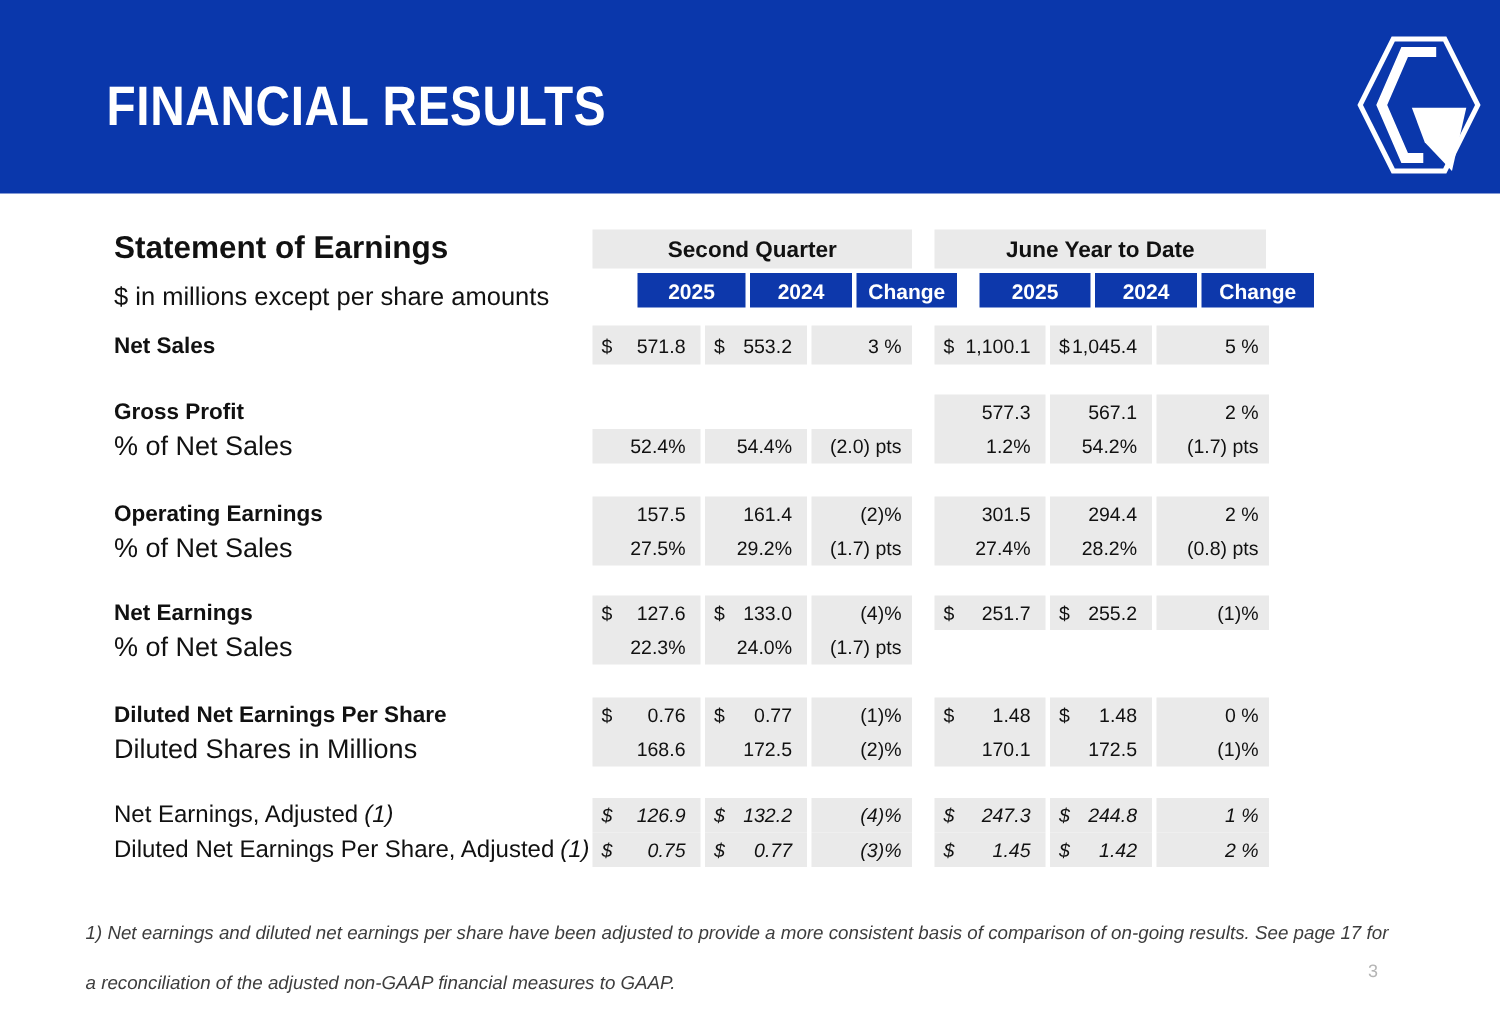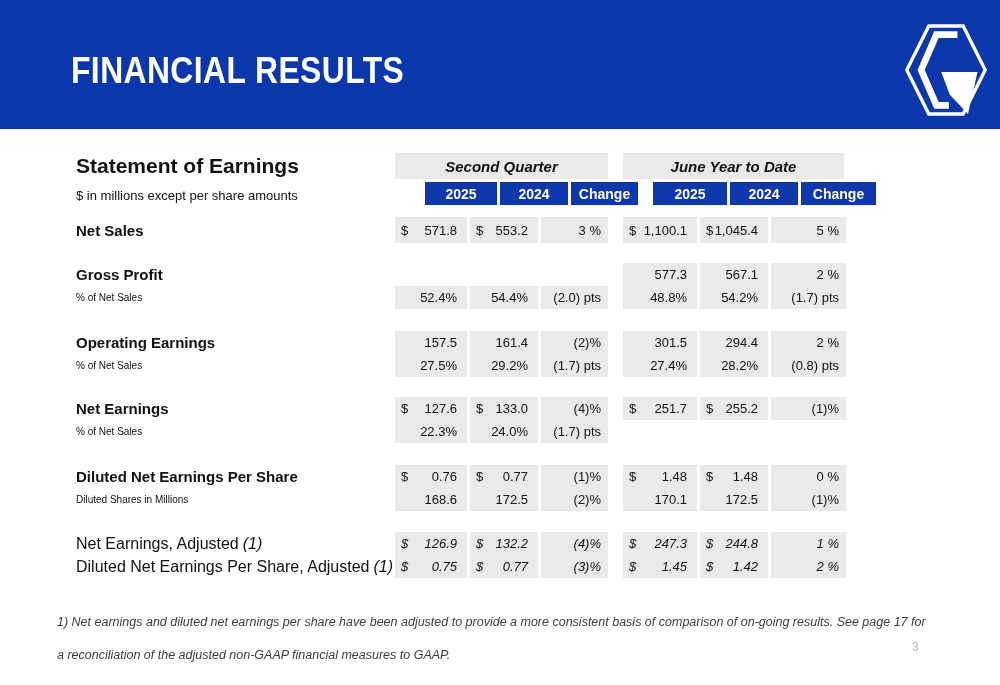--- a/index.html
+++ b/index.html
@@ -9,39 +9,39 @@
   }
   
   .banner { position:absolute; left:0; top:0; width:1000px; height:129px;
             background:var(--banner_blue, #0a37ab); }
   .page-title { position:absolute; left:71px; top:50px; color:#fff;
             font-size:37px; font-weight:bold; letter-spacing:0.5px;
             white-space:nowrap; transform:scaleX(0.86); transform-origin:left center; }
   .logo { position:absolute; left:903px; top:22px; width:86px; height:96px; }
   
   .table-title { position:absolute; left:76px; top:154px; font-size:21px; font-weight:bold; }
-  .table-subtitle { position:absolute; left:76px; top:188px; font-size:13px;text-align:right; }
+  .table-subtitle { position:absolute; left:76px; top:188px; font-size:17px;text-align:right; }
   .grp-header { position:absolute; top:153px; height:26px;
             background:var(--band_gray, #eaeaea); display:flex; align-items:center;
-            justify-content:center; font-weight:bold; font-size:15px;font-style:italic; }
+            justify-content:center; font-weight:bold; font-size:15px; }
   .grp-header.q { left:395px; width:213px; }
   .grp-header.y { left:623px; width:221px; }
   .colrow { position:absolute; top:182px; height:23px; display:flex; gap:3px;margin-left:30px; }
   .colrow.q { left:395px; } .colrow.y { left:623px; }
   .colcell { background:var(--brand_blue, #0d38ab); color:#fff; font-weight:bold;
             font-size:14px; display:flex; align-items:center; justify-content:center; }
   
   .qw1{width:72px} .qw2{width:68px} .qw3{width:67px}
   .yw1{width:74px} .yw2{width:68px} .yw3{width:75px}
   
   .band { position:absolute; left:0; width:1000px; }
   .line { position:relative; height:23px; }
   .line.tall { height:26px; }
   .rowlabel { position:absolute; left:76px; top:0; height:100%;
-            display:flex; align-items:center; font-size:10px; white-space:nowrap; }
+            display:flex; align-items:center; font-size:18px; white-space:nowrap; }
   .line.main .rowlabel { font-weight:bold; font-size:15px; }
   .band.adjusted .rowlabel { font-weight:normal; font-size:16px; }
   .note { font-style:italic; margin-left:4px; }
   .grp { position:absolute; top:0; height:100%; display:flex; gap:3px; }
   .grp.q { left:395px; } .grp.y { left:623px; }
   .cell { position:relative; background:var(--band_gray, #eaeaea);
             display:flex; align-items:center; justify-content:flex-end;
             font-size:13px; padding-right:10px; box-sizing:border-box; }
   .cell.chg { padding-right:7px; }
   .dollar { position:absolute; left:6px; top:0; height:100%;
@@ -140,21 +140,21 @@
           </div>
         <div class="cell qw2">
             <span>54.4%</span>
           </div>
         <div class="cell chg qw3">
             <span>(2.0) pts</span>
           </div>
       </div>
       <div class="grp y">
         <div class="cell yw1">
-            <span>48.8%</span>
+            <span>1.2%</span>
           </div>
         <div class="cell yw2">
             <span>54.2%</span>
           </div>
         <div class="cell chg yw3">
             <span>(1.7) pts</span>
           </div>
       </div>
     </div>
   </div>

